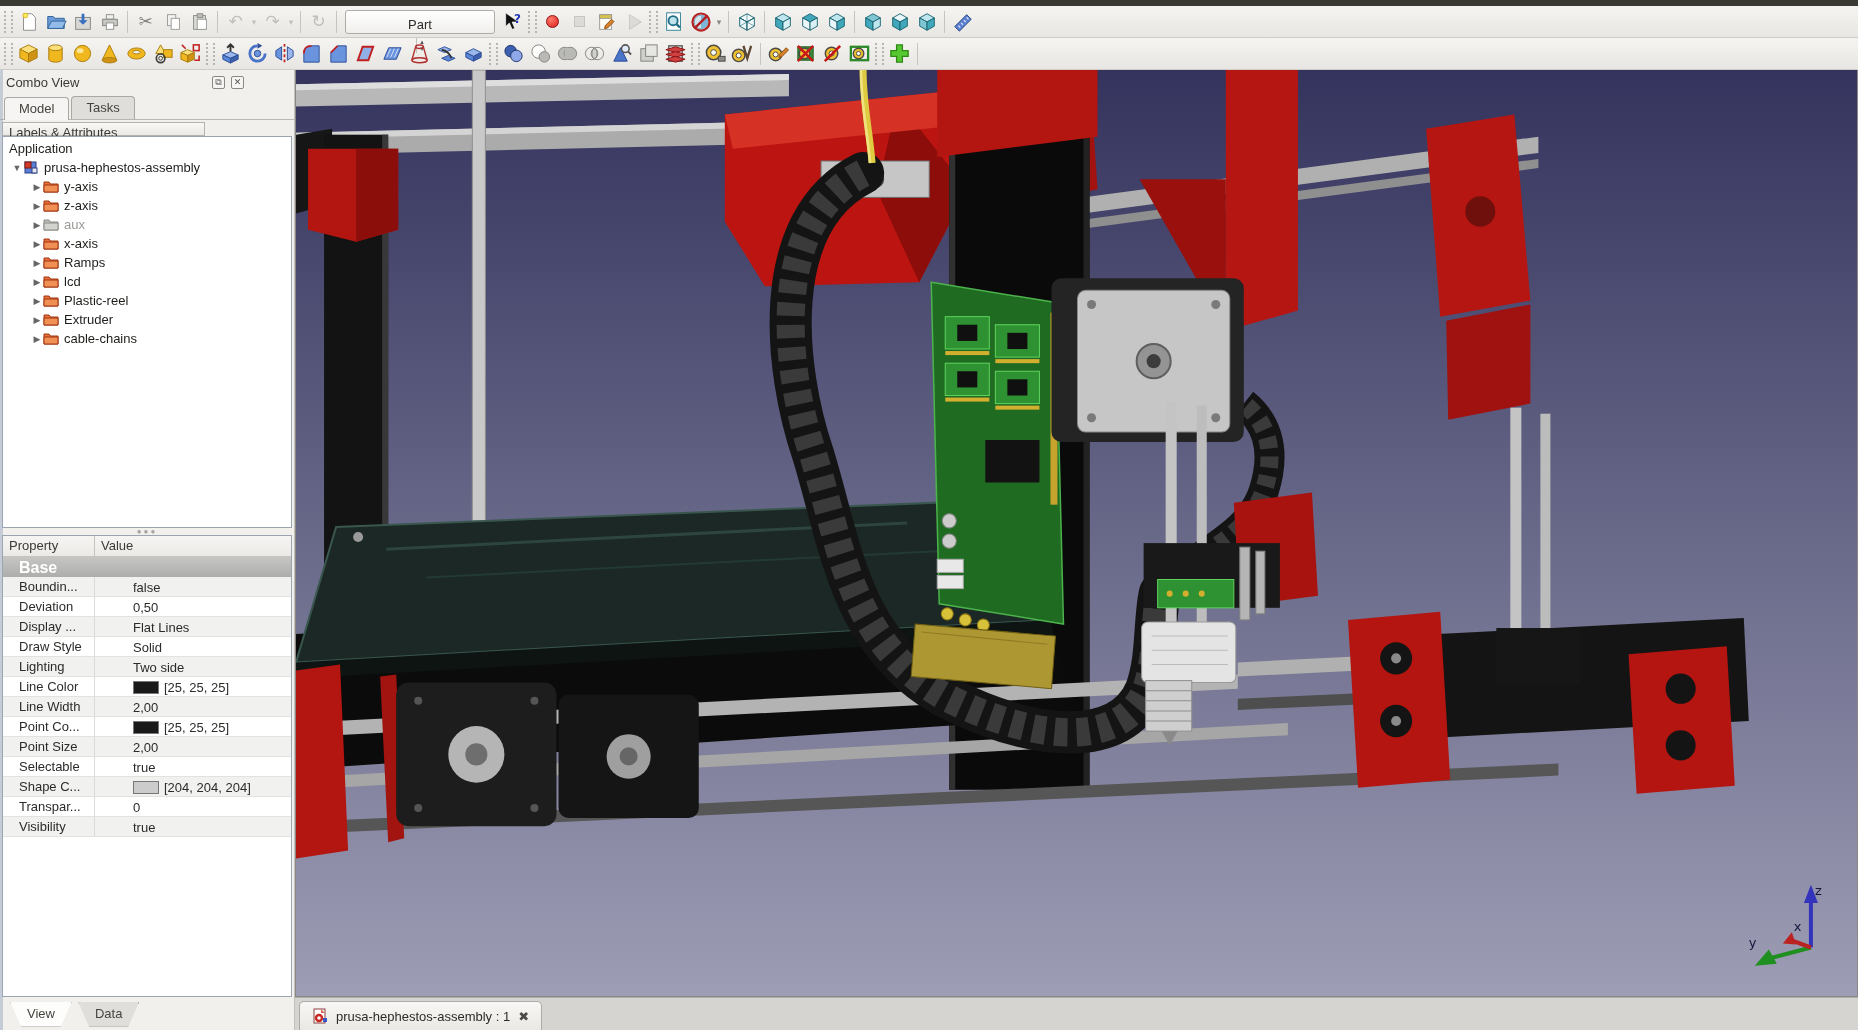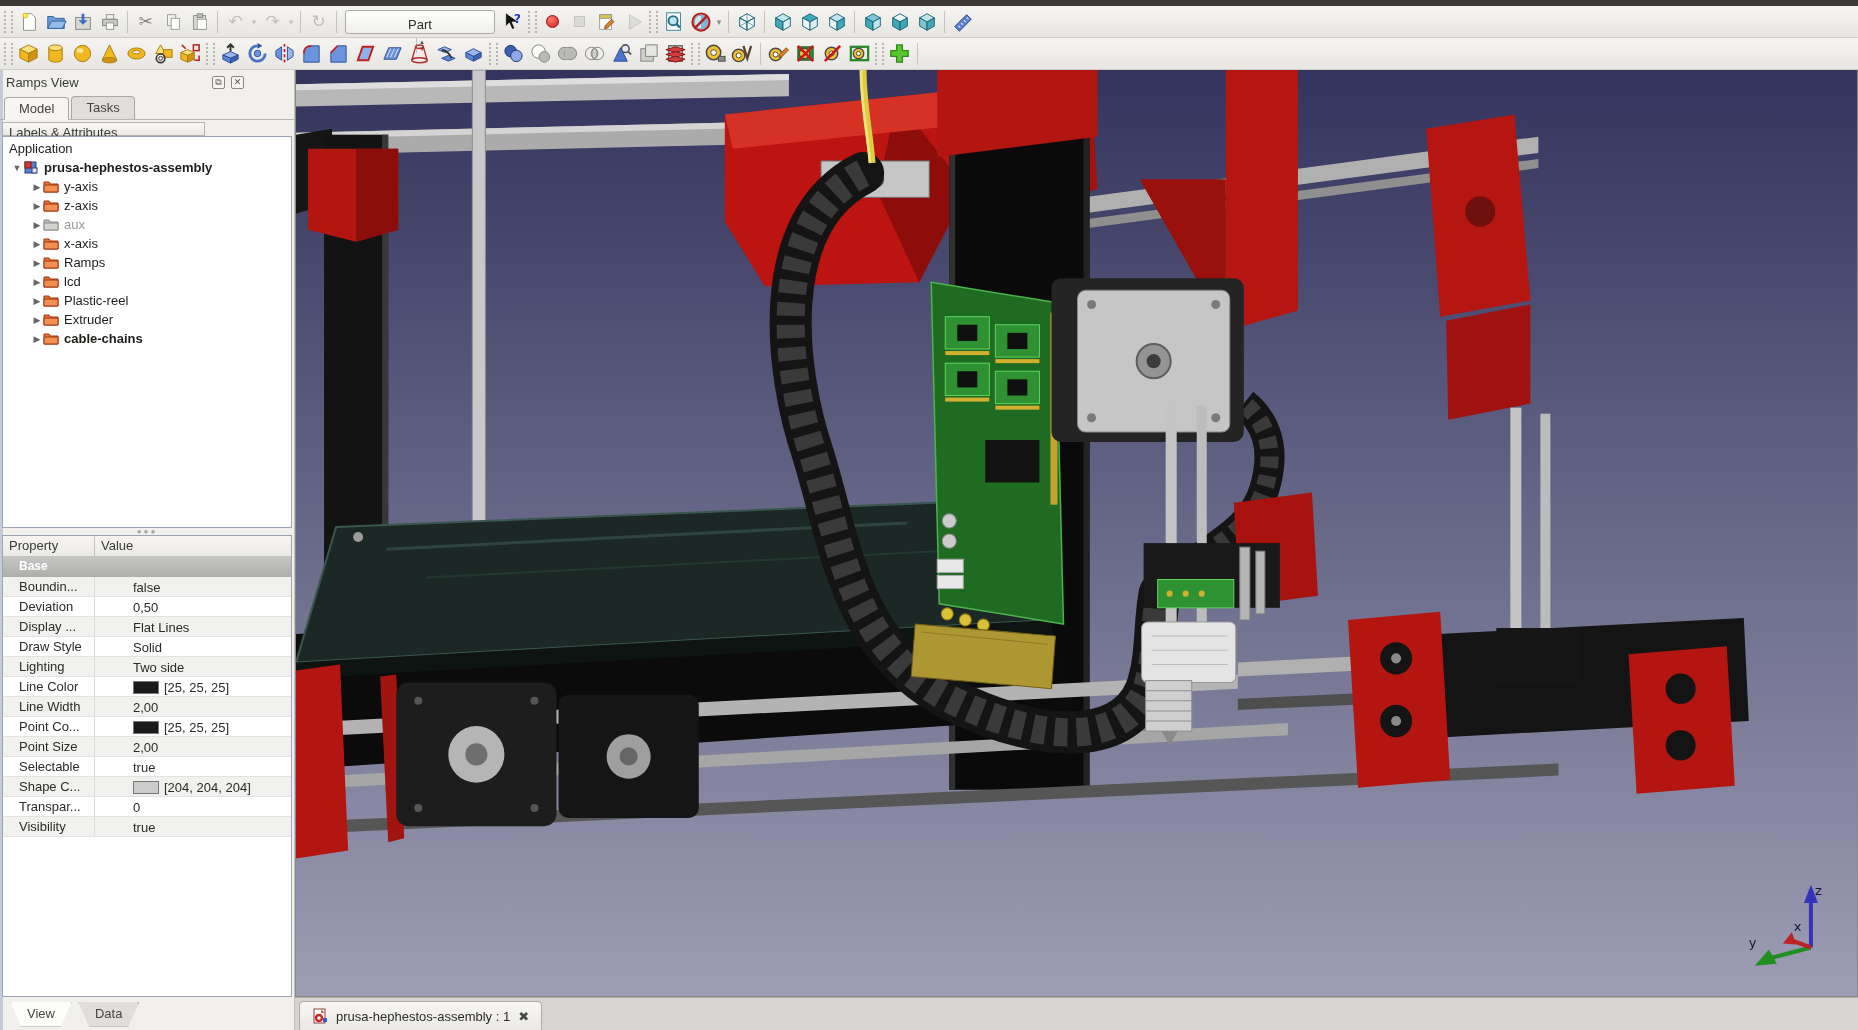--- a/index.html
+++ b/index.html
@@ -28,28 +28,28 @@
   .cv-tabs { display:flex; height:26px; padding:2px 4px 0 4px; gap:2px; border-bottom:1px solid #b9b7b2; }
   .cvtab { padding:3px 14px 4px 14px; border:1px solid #aaa8a3; border-bottom:none; border-radius:4px 4px 0 0; background:#e0deda; color:#45443f; }
   .cvtab.act { background:#f6f5f3; position:relative; top:1px; }
   .treehdr { height:14px; margin:2px 2px 0 2px; display:flex; }
   .treehdr .hbox { width:203px; background:linear-gradient(#f9f8f6,#ebe9e5); border:1px solid #b5b3ae; padding:2px 6px; color:#3a3a36; }
   .treebox { height:392px; margin:0 2px; background:#fff; border:1px solid #9aa5b1; overflow:hidden; padding-top:2px; }
   .trow { height:19px; display:flex; align-items:center; white-space:nowrap; }
   .arr { width:12px; text-align:center; font-size:9px; color:#666; }
   .find { width:16px; height:13px; margin-right:5px; }
   .tlbl { color:#1d1d1a; }
-  .tlbl.b { font-weight:bold; }
+  .tlbl.b { font-weight:normal; }
   .tlbl.gray { color:#9a9a96; }
   .splitter { height:7px; display:flex; align-items:center; justify-content:center; color:#a9a7a2; font-size:8px; letter-spacing:2px; }
   .propbox { flex:1; margin:0 2px; background:#fff; border:1px solid #9aa5b1; display:flex; flex-direction:column; overflow:hidden; }
   .phdr { height:21px; display:flex; background:linear-gradient(#f6f5f3,#eceae6); border-bottom:1px solid #c6c4bf; }
   .phdr span { padding:2px 6px; color:#3a3a36; }
   .phdr .c1 { width:92px; border-right:1px solid #c6c4bf; }
-  .pgroup { height:20px; background:linear-gradient(#c6c6c4,#adadab); color:#fff; font-weight:bold; font-size:12px; padding:2px 4px 0 16px; }
+  .pgroup { height:20px; background:linear-gradient(#c6c6c4,#adadab); color:#fff; font-weight:bold; font-size:16px; padding:2px 4px 0 16px; }
   .prow { height:20px; display:flex; border-bottom:1px solid #e4e2de;gap:32px; }
   .prow:nth-child(odd) { background:#f1f1ef; }
   .prow .pl { width:92px; padding:2px 4px 0 16px; border-right:1px solid #dddbd7; overflow:hidden; white-space:nowrap; }
   .prow .pv { flex:1; padding:2px 4px 0 6px; display:flex; align-items:center; gap:5px; white-space:nowrap; }
   .sw { display:inline-block; width:26px; height:13px; border:1px solid #777; }
   .vdtabs { height:33px; display:flex; align-items:center; padding:1px 0 0 10px; gap:6px; background:#f1f0ed; }
   .vdtab { padding:4px 16px 5px 16px; background:#e0deda; color:#45443f; clip-path:polygon(0 0,100% 0,82% 100%,18% 100%); border:1px solid #a5a39e; border-top:none; }
   .vdtab.act { background:#fdfdfb; }
   
   .rightside { flex:1; display:flex; flex-direction:column; }
@@ -454,21 +454,21 @@
         <path d="M9 3h6v6h6v6h-6v6H9v-6H3V9h6z" fill="#57c832" stroke="#2e8a14" stroke-width="1.4"></path>
       </svg>
     </div>
   <div class="sep"></div>
 </div>
 
 <div class="main">
 
   <div class="leftdock">
     <div class="cv-title">
-      <span class="t">Ramps View</span>
+      <span class="t">Combo View</span>
       <span class="wbtn">⧉</span>
       <span class="wbtn">✕</span>
       <span style="width:44px"></span>
     </div>
     <div class="cv-tabs">
       <span class="cvtab act">Model</span>
       <span class="cvtab">Tasks</span>
     </div>
     <div class="treehdr">
       <span class="hbox">Labels &amp; Attributes</span>

